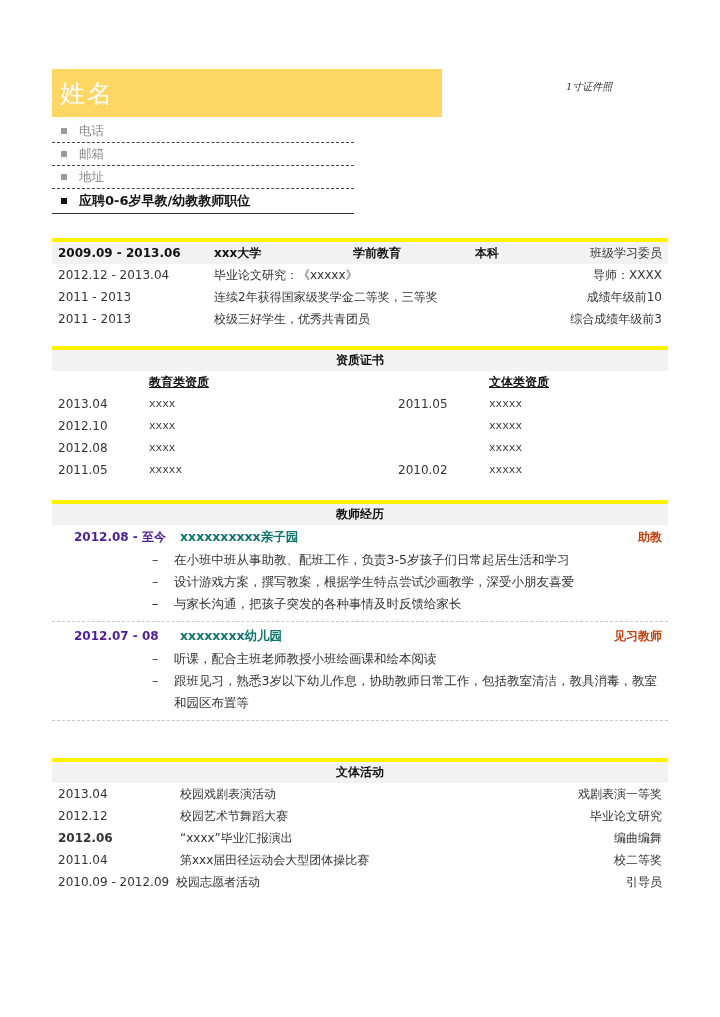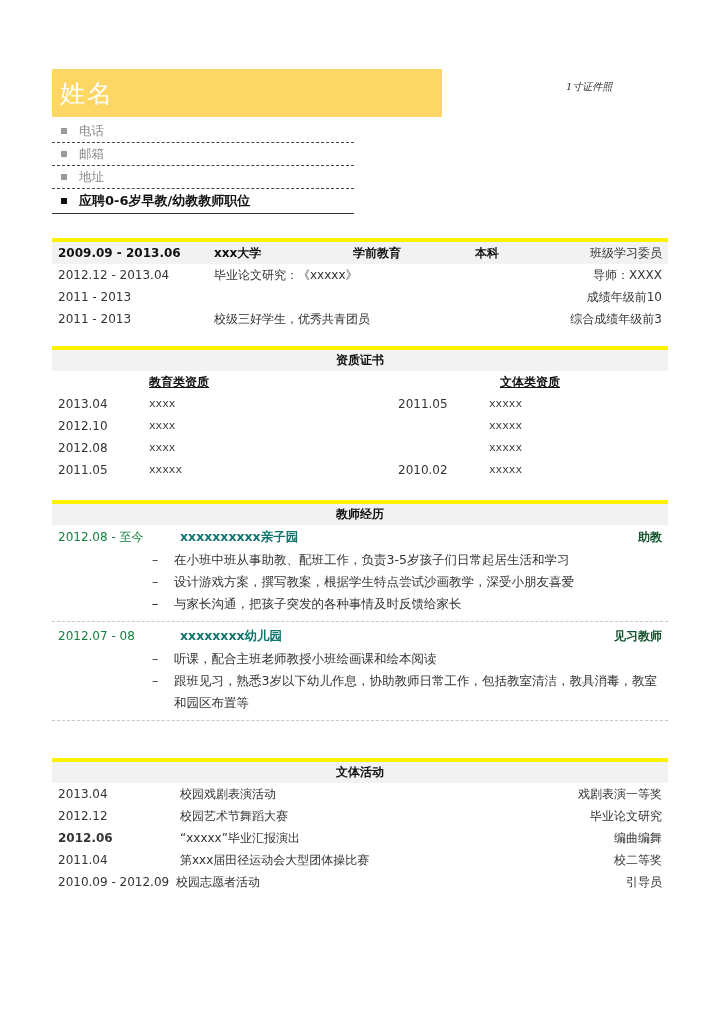--- a/index.html
+++ b/index.html
@@ -42,22 +42,22 @@
 
   .edu-head { background: #f2f2f2; font-weight: bold; color: #111; }
 
   .cert-head span { font-weight: bold; text-decoration: underline; color: #111; }
   .mono { font-family: "DejaVu Sans Mono", "Liberation Mono", monospace; font-size: 11px; }
 
   .exp-block { position: relative; }
   .exp-title { position: relative; height: 24px; line-height: 24px; }
   .exp-title > span { position: absolute; white-space: nowrap; }
   .exp-title .org { left: 128px; font-weight: bold; color: #0f766e; font-size: 12.5px; }
-  .exp-title .date { left: 6px; color: #15803d; }
-  .exp-title .role { right: 6px; font-weight: bold; color: #14532d; }
+  .exp-title .date { left: 22px; color: #4c1d95; font-weight: bold; }
+  .exp-title .role { right: 6px; font-weight: bold; color: #c2410c; }
   .bullet-line { position: relative; padding-left: 122px; line-height: 22px; font-size: 12.5px; color: #333; }
   .bullet-line .dash { position: absolute; left: 100px; top: 0; }
   .dashed-sep { border-bottom: 1px dashed #c8c8c8; }
 </style>
 </head>
 <body>
 
 <div class="name-bar">
   <span>姓名</span>
 </div>
@@ -91,35 +91,36 @@
     <span style="left:423px;">本科</span>
     <span class="r" style="font-weight:normal;color:#333;">班级学习委员</span>
   </div>
   <div class="row">
     <span style="left:6px;">2012.12 - 2013.04</span>
     <span style="left:162px;">毕业论文研究：《xxxxx》</span>
     <span class="r">导师：XXXX</span>
   </div>
   <div class="row">
     <span style="left:6px;">2011 - 2013</span>
+    <span style="left:162px;">连续2年获得国家级奖学金二等奖，三等奖</span>
     <span class="r">成绩年级前10</span>
   </div>
   <div class="row">
     <span style="left:6px;">2011 - 2013</span>
     <span style="left:162px;">校级三好学生，优秀共青团员</span>
     <span class="r">综合成绩年级前3</span>
   </div>
 </div>
 
 <div class="section" style="top:346px;">
   <div class="yellow-line"></div>
   <div class="sec-header">资质证书</div>
   <div class="row cert-head">
     <span style="left:97px;">教育类资质</span>
-    <span style="left:448px;text-align:right;">文体类资质</span>
+    <span style="left:437px;text-align:right;">文体类资质</span>
   </div>
   <div class="row">
     <span style="left:6px;">2013.04</span>
     <span class="mono" style="left:97px;">xxxx</span>
     <span style="left:346px;">2011.05</span>
     <span class="mono" style="left:437px;">xxxxx</span>
   </div>
   <div class="row">
     <span style="left:6px;">2012.10</span>
     <span class="mono" style="left:97px;">xxxx</span>
@@ -175,21 +176,21 @@
     <span style="left:128px;">校园戏剧表演活动</span>
     <span class="r">戏剧表演一等奖</span>
   </div>
   <div class="row">
     <span style="left:6px;">2012.12</span>
     <span style="left:128px;">校园艺术节舞蹈大赛</span>
     <span class="r">毕业论文研究</span>
   </div>
   <div class="row">
     <span style="left:6px;font-weight:bold;">2012.06</span>
-    <span style="left:128px;">“xxxxx”毕业汇报演出</span>
+    <span style="left:128px;">“xxxx”毕业汇报演出</span>
     <span class="r">编曲编舞</span>
   </div>
   <div class="row">
     <span style="left:6px;">2011.04</span>
     <span style="left:128px;">第xxx届田径运动会大型团体操比赛</span>
     <span class="r">校二等奖</span>
   </div>
   <div class="row">
     <span style="left:6px;">2010.09 - 2012.09</span>
     <span style="left:124px;">校园志愿者活动</span>

